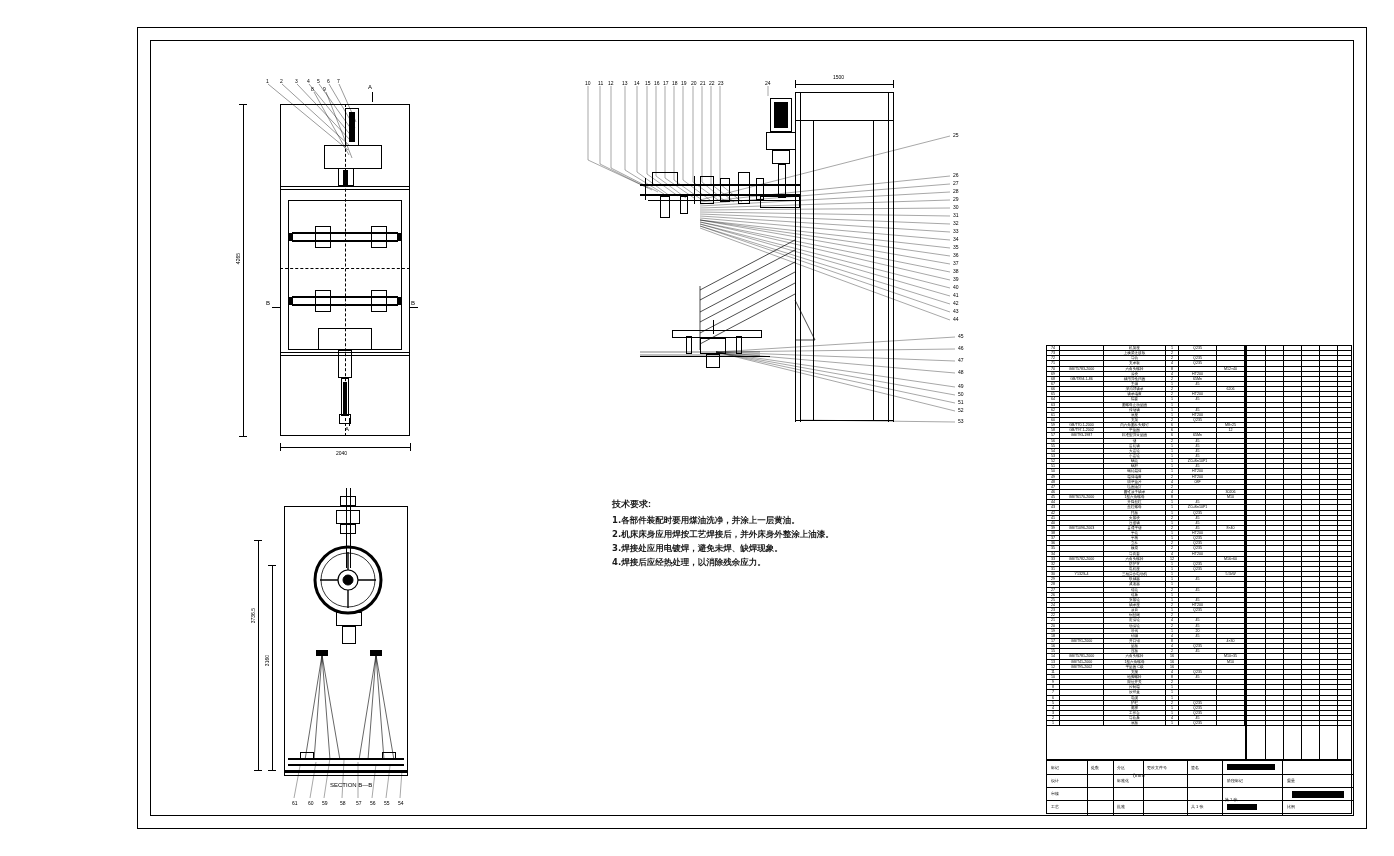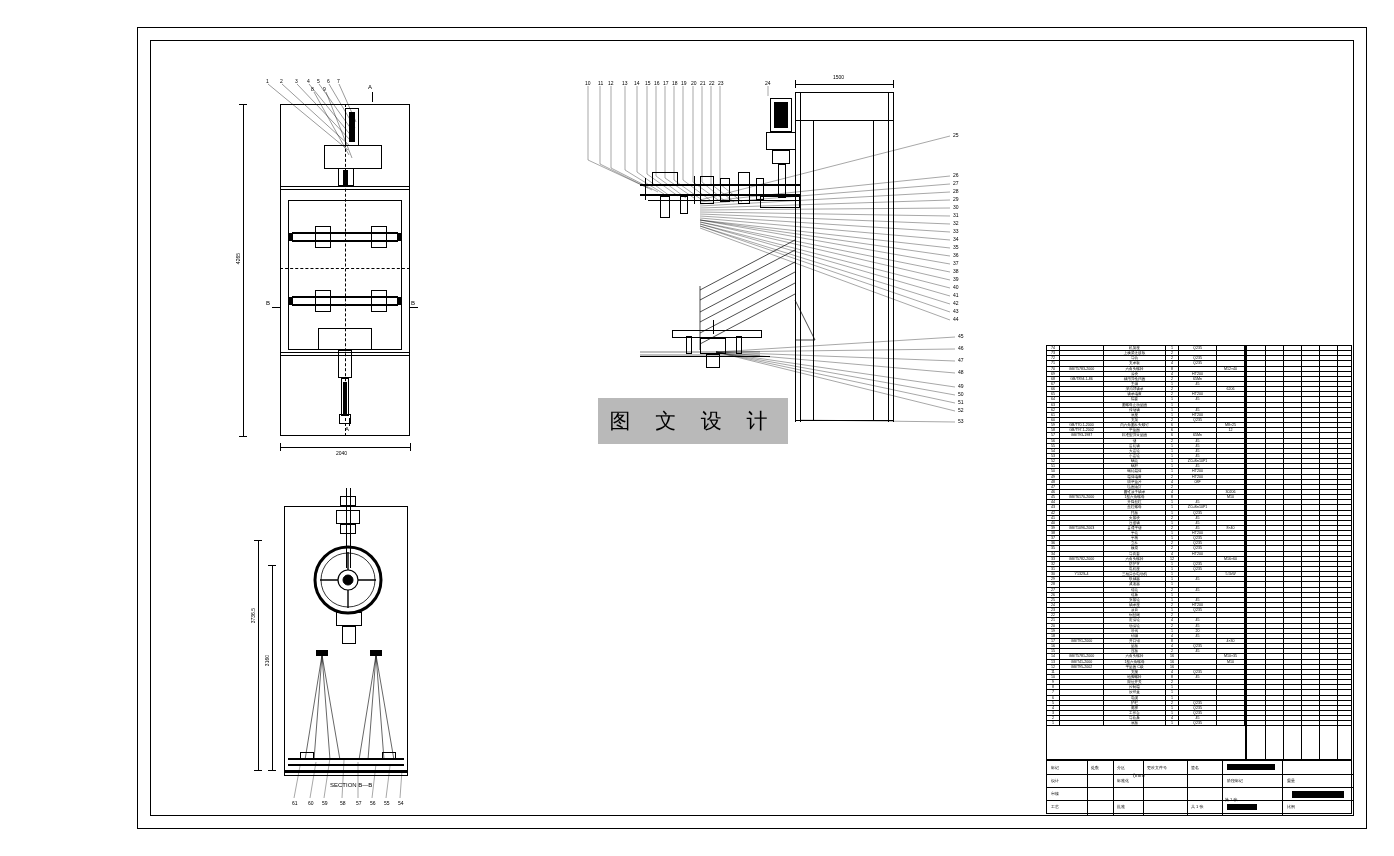--- a/index.html
+++ b/index.html
@@ -372,22 +372,28 @@
         <path d="M324,798 L330,758"></path>
         <path d="M342,798 L344,760"></path>
         <path d="M358,798 L358,762"></path>
         <path d="M372,798 L376,764"></path>
         <path d="M386,798 L390,766"></path>
         <path d="M400,798 L402,770"></path>
       </g>
     </svg>
   </div>
 
-  <div id="watermark">图 文 设 计</div>
-
+
+  <div id="notes">
+    <div class="hd">技术要求:</div>
+    <div class="nt">1.各部件装配时要用煤油洗净，并涂上一层黄油。</div>
+    <div class="nt">2.机床床身应用焊按工艺焊接后，并外床身外整涂上油漆。</div>
+    <div class="nt">3.焊接处应用电镀焊，避免未焊、缺焊现象。</div>
+    <div class="nt">4.焊接后应经热处理，以消除残余应力。</div>
+  </div>
 
   <div id="bom">
       <div class="row">
         <div class="c c-no">74</div>
         <div class="c c-code"></div>
         <div class="c c-name">机架座</div>
         <div class="c c-qty">1</div>
         <div class="c c-mat">Q235</div>
         <div class="c c-rest"></div>
       </div>

